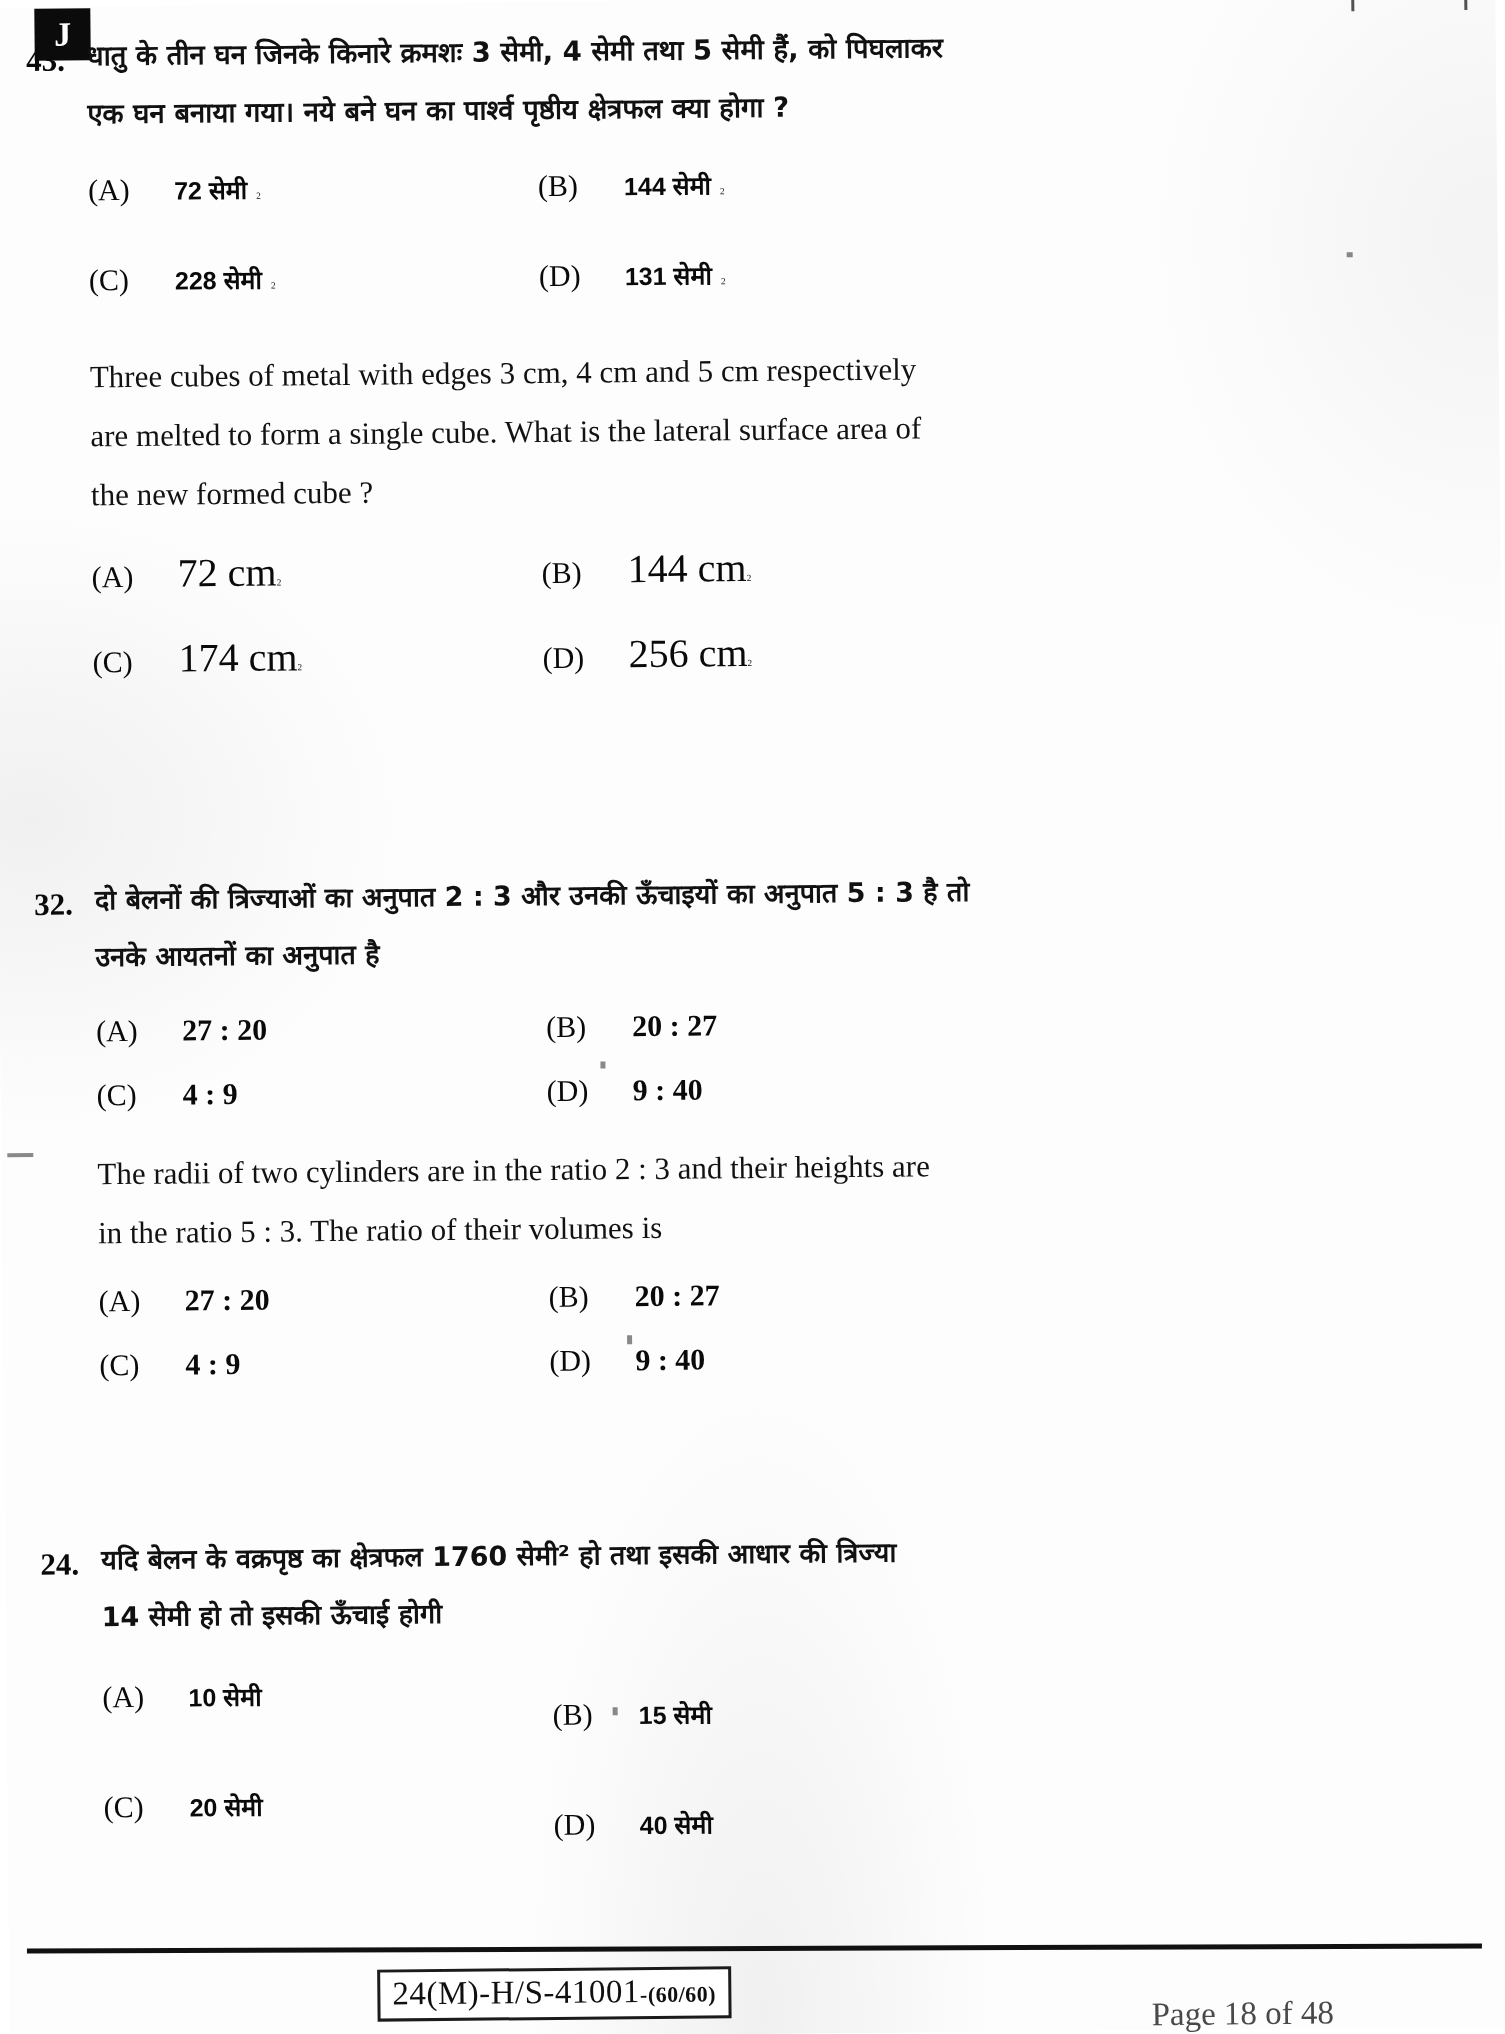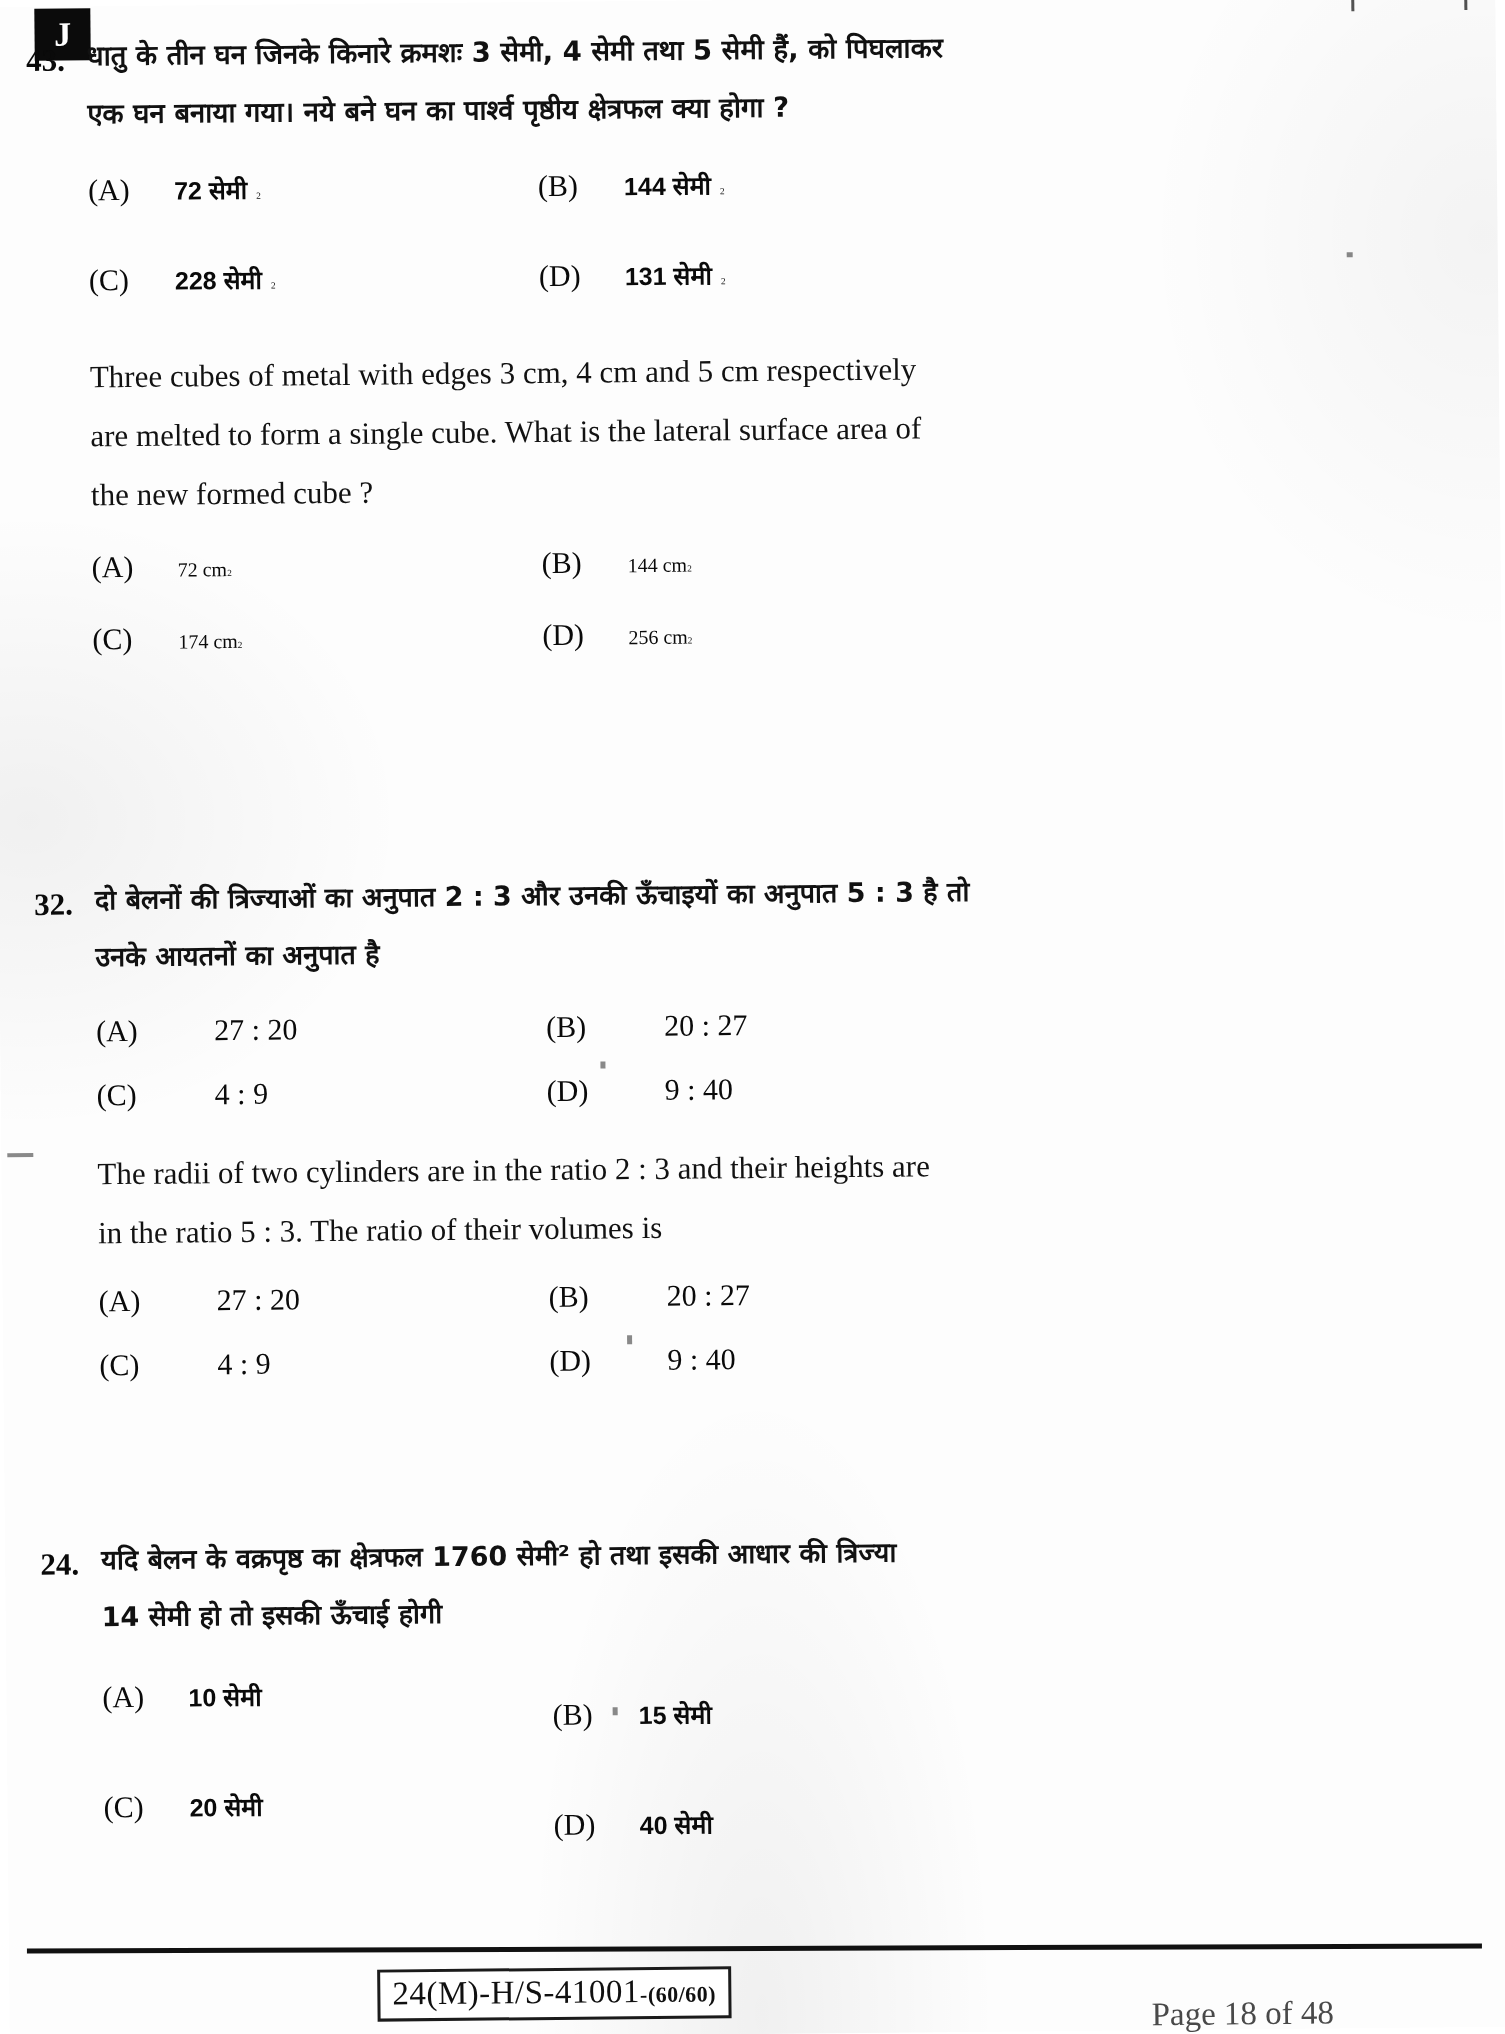--- a/index.html
+++ b/index.html
@@ -140,28 +140,27 @@
     font-size: 30px;
     font-weight: 500;
   }
   .opt-val-hi {
     font-family: Liberation Sans, sans-serif;
     font-size: 25px;
     font-weight: 700;
   }
   .opt-val-en {
     font-family: "Liberation Serif", serif;
-    font-size: 20px;
+    font-size: 40px;
     font-weight: 500;
   }
   .opt-val-num {
     font-family: "Liberation Serif", serif;
     font-size: 30px;
-    font-weight: 400;
-    margin-left: 32px;
+    font-weight: 700;
   }
   sup {
     font-size: 0.58em;
     vertical-align: super;
     font-family: "Liberation Serif", serif;
   }
   .sp { display: inline-block; width: 9px; }
 
   
   .footer-rule {

